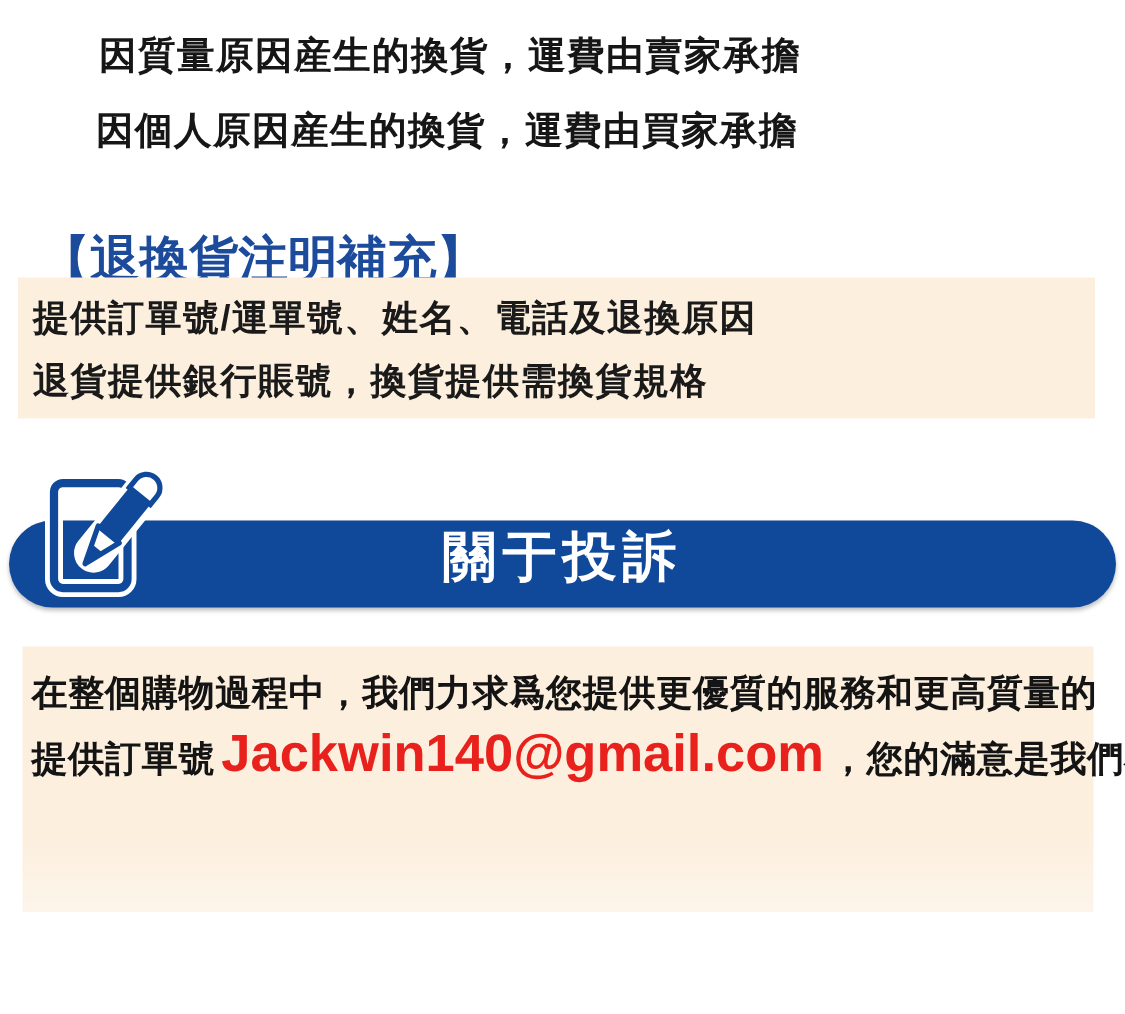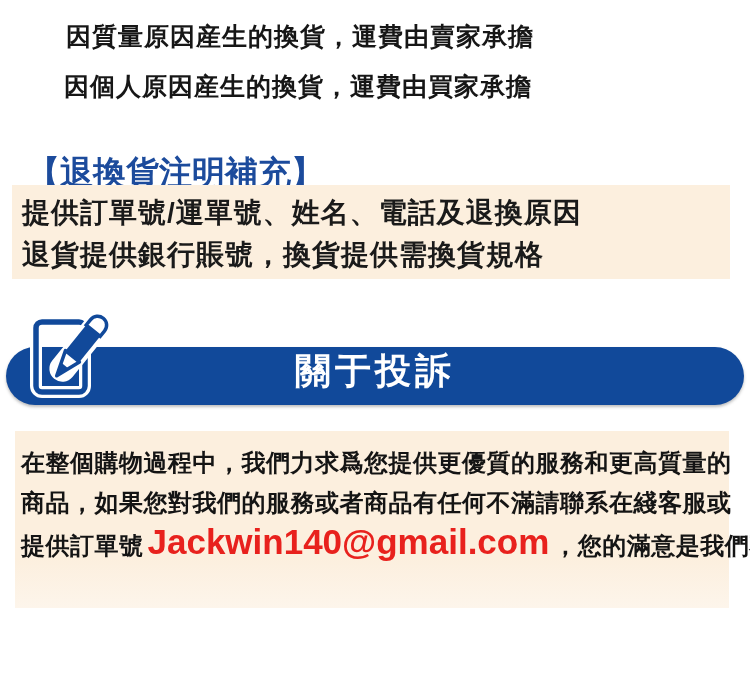--- a/index.html
+++ b/index.html
@@ -17,21 +17,21 @@
     left:27px;top:131px;
     font-size:33px;font-weight:bold;color:#1c4b9c;
     letter-spacing:0px;white-space:nowrap;margin-top:20px;
   }
   .info-box{
     left:12px;top:185px;width:718px;height:94px;
     background:#fcefde;
     box-sizing:border-box;padding:7px 0 0 10px;
   }
   .info-box .box-line{
-    font-size:28px;font-weight:bold;color:#1a1a1a;
+    font-size:24px;font-weight:bold;color:#1a1a1a;
     line-height:42px;letter-spacing:1px;white-space:nowrap;
   }
   .complaint-banner{
     left:6px;top:347px;width:738px;height:58px;
     background:#11499a;border-radius:29px;
     box-shadow:0 2px 3px rgba(110,110,110,.45);
     display:flex;align-items:flex-start;justify-content:center;
   }
   .banner-title{
     color:#ffffff;font-size:36px;font-weight:bold;
@@ -87,17 +87,16 @@
 
       <polygon points="47,54 65,54 56,79" fill="#ffffff" stroke="#11499a" stroke-width="3.5" stroke-linejoin="round"></polygon>
 
       <polygon points="51.5,66 60.5,66 56,78" fill="#11499a"></polygon>
     </g>
   </svg>
 </div>
 
 <div class="abs body-box">
   <div class="body-line">在整個購物過程中，我們力求爲您提供更優質的服務和更高質量的</div>
-  <div class="body-line">商品，如果您對我們的服務或者商品有任何不滿請聯系在綫客服或</div>
   <div class="body-line">
     <span>提供訂單號</span><a href="#" class="email-link">Jackwin140@gmail.com</a><span>，您的滿意是我們不懈的追求。</span>
   </div>
 </div>
 
 </body></html>

